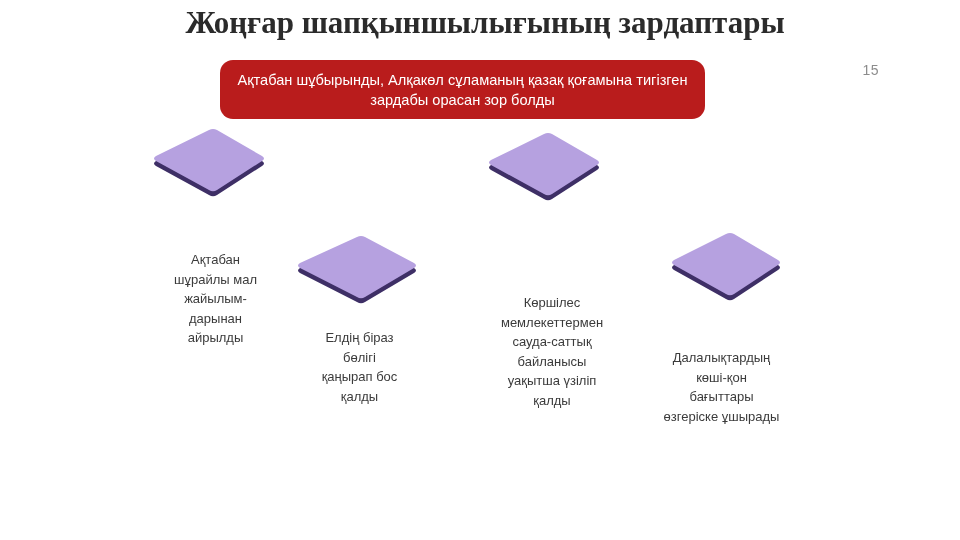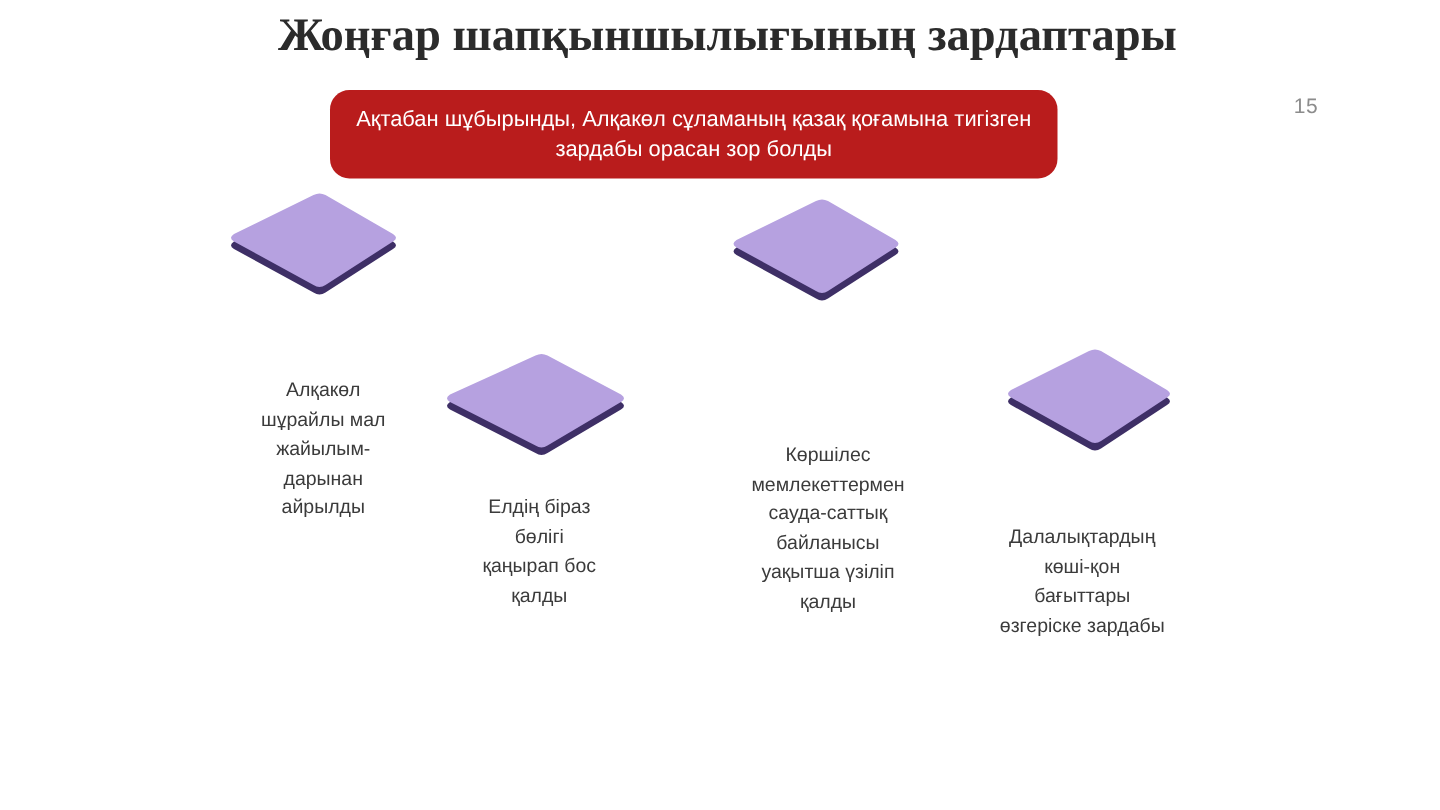--- a/index.html
+++ b/index.html
@@ -130,36 +130,36 @@
     </svg>
   </div>
 
   <div class="diamond" style="left:668px; top:232px;">
     <svg width="116" height="72" viewBox="0 0 116 72">
       <path d="M58 67 L6 38 Q2 35.5 6 33 L58 4 Q62 2 66 4 L110 33 Q114 35.5 110 38 L66 67 Q62 69.5 58 67 Z" fill="#3e2f66"></path>
       <path d="M58 62 L6 33 Q2 30.5 6 28 L58 2 Q62 0 66 2 L110 28 Q114 30.5 110 33 L66 62 Q62 64.5 58 62 Z" fill="#b6a1e0"></path>
     </svg>
   </div>
 
-  <div class="caption cap-1">Алқакөл
+  <div class="caption cap-1">Ақтабан
 шұрайлы мал
 жайылым-
 дарынан
 айрылды</div>
 
   <div class="caption cap-2">Елдің біраз
 бөлігі
 қаңырап бос
 қалды</div>
 
   <div class="caption cap-3">Көршілес
 мемлекеттермен
 сауда-саттық
 байланысы
 уақытша үзіліп
 қалды</div>
 
   <div class="caption cap-4">Далалықтардың
 көші-қон
 бағыттары
-өзгеріске зардабы</div>
+өзгеріске ұшырады</div>
 
 </div>
 
 </body></html>

